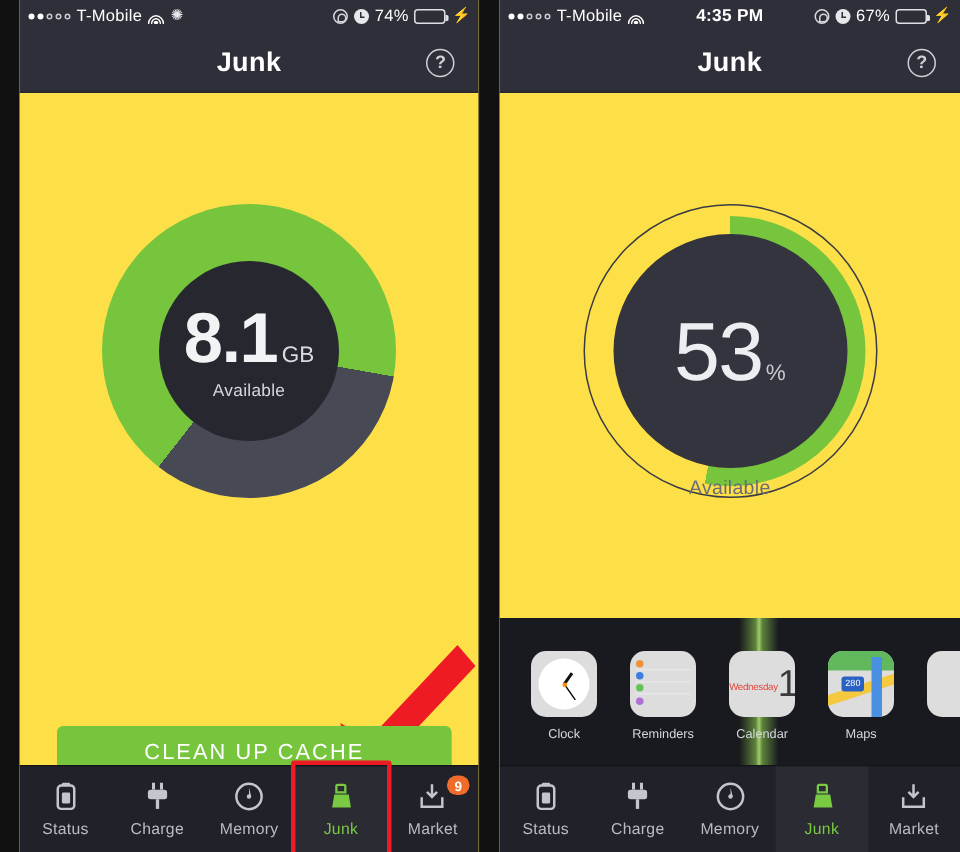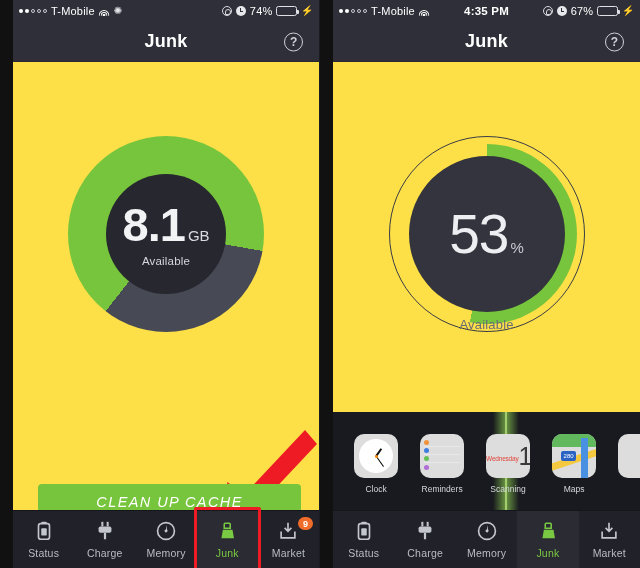--- a/index.html
+++ b/index.html
@@ -86,21 +86,20 @@
   .scanning{ position:absolute; left:0; right:0; top:255px; text-align:center;
     font-size:13px; color:#6a6c77; letter-spacing:.2px; }
 
   
   .cta{
     position:absolute; left:25px; right:18px; bottom:48px; height:36px;
     background:#76c53c; border-radius:4px;
     display:flex; align-items:center; justify-content:center;
     color:#fff; font-size:14.5px; letter-spacing:1.4px; cursor:pointer;
     box-shadow:0 1px 0 rgba(0,0,0,.18);
-    font-style:italic;
   }
 
   
   .arrow{ position:absolute; left:196px; top:362px; width:110px; height:112px; pointer-events:none; }
 
   
   .appstrip{
     position:absolute; left:0; right:0; bottom:58px; height:98px;
     background:#191a1f; overflow:hidden;
   }
@@ -360,21 +359,21 @@
               </div>
             </div>
             <div class="lbl">Reminders</div>
           </div>
 
           <div class="app">
             <div class="ico ico-cal">
               <div class="dow">Wednesday</div>
               <div class="day">12</div>
             </div>
-            <div class="lbl">Scanning</div>
+            <div class="lbl">Calendar</div>
           </div>
 
           <div class="app">
             <div class="ico ico-maps">
               <i class="green"></i>
                 <i class="road"></i>
                 <i class="blue"></i>
               <span class="shield">280</span>
             </div>
             <div class="lbl">Maps</div>

